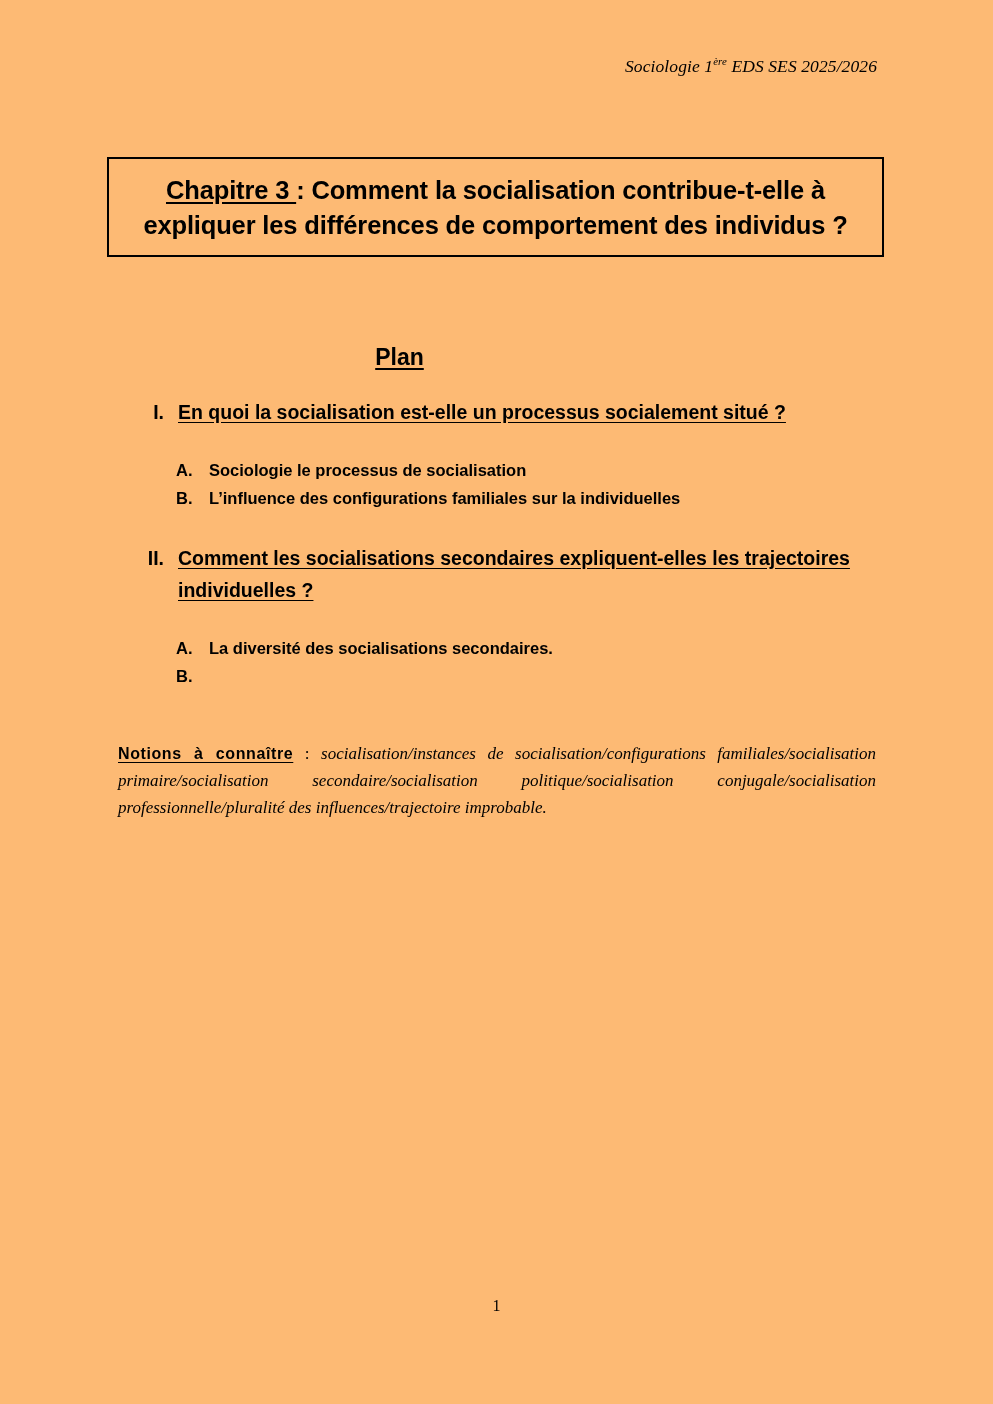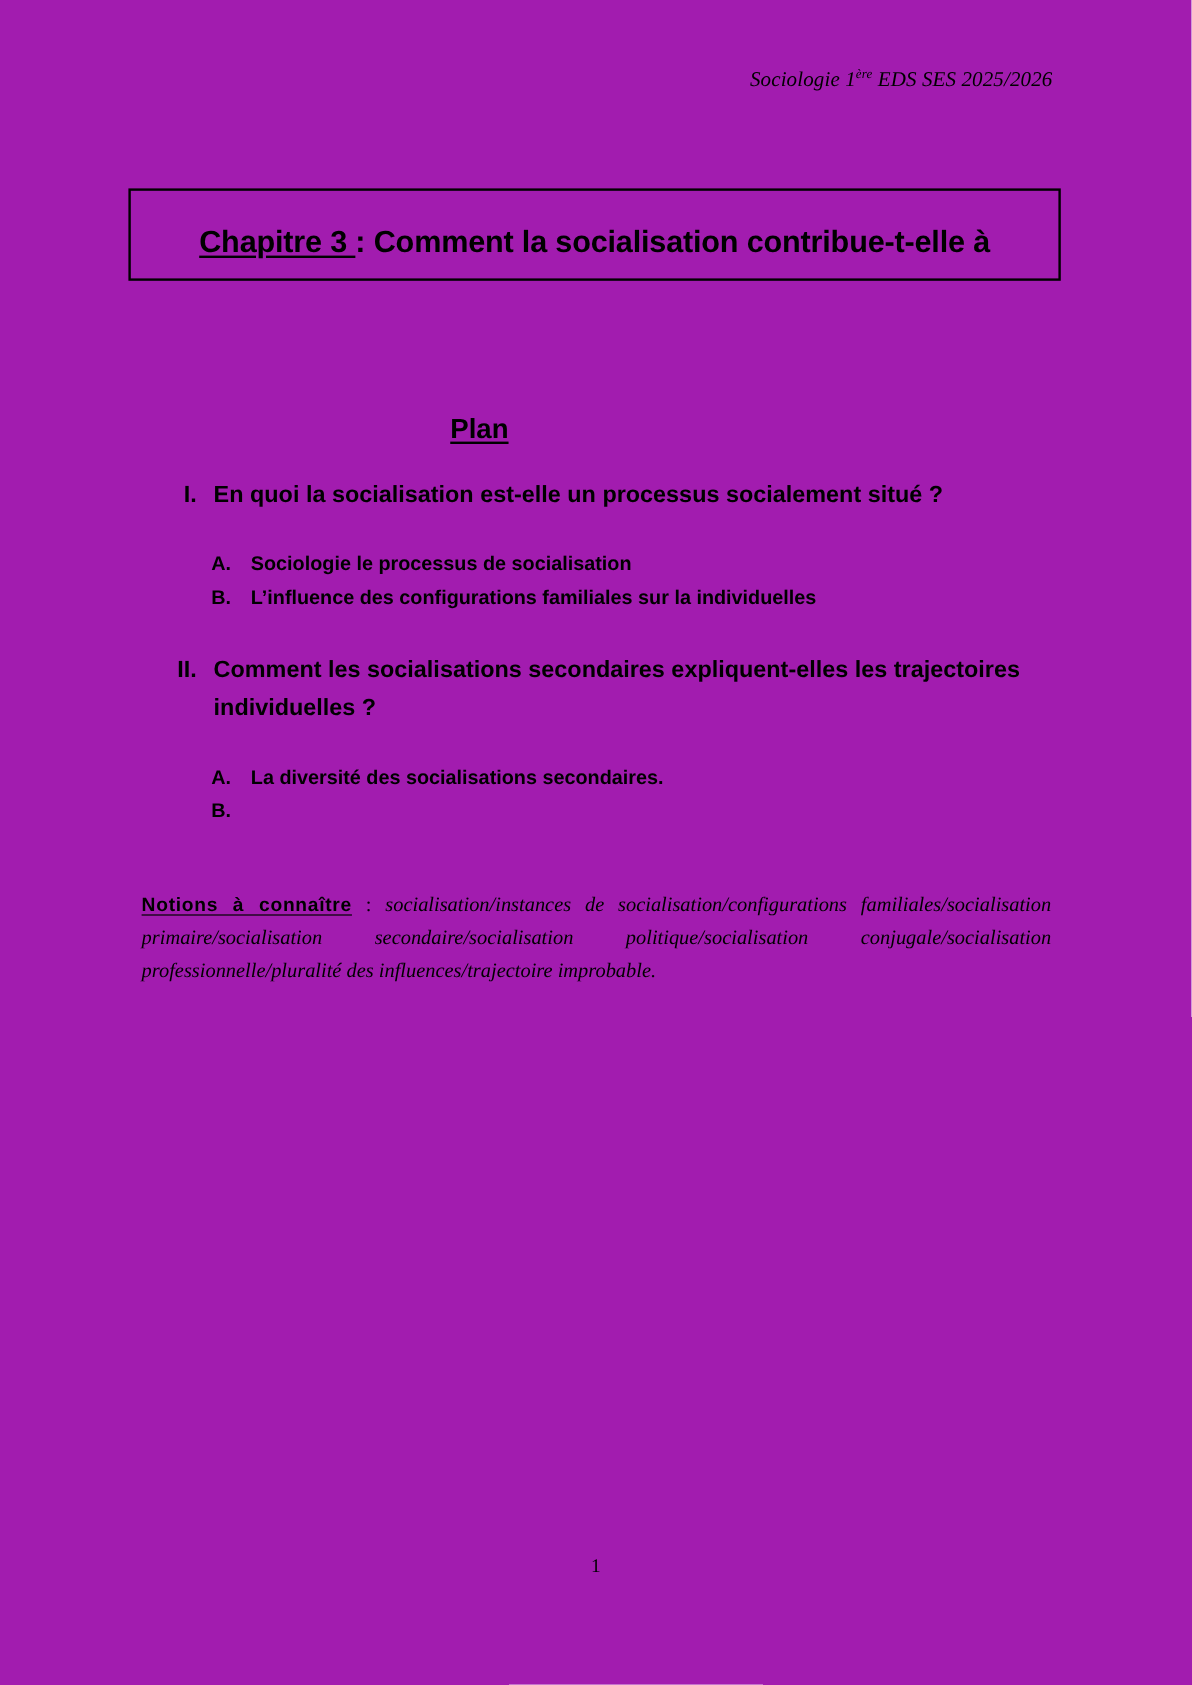--- a/index.html
+++ b/index.html
@@ -7,21 +7,21 @@
     margin: 0;
     padding: 0;
     background: #ffffff;
   }
 
   .page {
     position: relative;
     width: 993px;
     height: 1404px;
     margin: 0 auto;
-    background: #a21caf;
+    background: #fdba74;
     font-family: "Liberation Sans", sans-serif;
     color: #000000;
     overflow: hidden;
   }
 
   
   .doc-header {
     position: absolute;
     top: 56px;
     left: 110px;
@@ -40,21 +40,21 @@
   }
 
   
   .title-box {
     position: absolute;
     top: 157px;
     left: 107px;
     width: 777px;
     box-sizing: border-box;
     border: 2px solid #000000;
-    padding: 26px 14px 12px 14px;
+    padding: 14px 14px 12px 14px;
     text-align: center;
   }
   .title-line {
     font-weight: bold;
     font-size: 25.5px;
     line-height: 35px;
     letter-spacing: -0.15px;
   }
   .title-underlined {
     text-decoration: underline;
@@ -100,20 +100,21 @@
     width: 34px;
     text-align: right;
     font-weight: bold;
     font-size: 19.5px;
     line-height: 32px;
   }
   .section-title {
     font-weight: bold;
     font-size: 19.5px;
     line-height: 32px;
+    text-decoration: underline;
     text-underline-offset: 3px;
     display: inline;
   }
   .section-title-block {
     max-width: 700px;
   }
 
   .sub-list {
     margin: 28px 0 0 0;
     padding: 0;
@@ -179,20 +180,21 @@
 <div class="page">
 
   <div class="doc-header">
     <span>Sociologie 1</span><sup>ère</sup><span> EDS SES 2025/2026</span>
   </div>
 
   <div class="title-box">
     <div class="title-line">
       <span class="title-underlined">Chapitre 3 </span><span>: Comment la socialisation contribue-t-elle à</span>
     </div>
+    <div class="title-line">expliquer les différences de comportement des individus ?</div>
   </div>
 
   <div class="plan-heading">Plan</div>
 
   <div class="plan">
 
     <div class="section">
       <div class="section-row">
         <span class="section-num">I.</span>
         <span class="section-title section-title-block">En quoi la socialisation est-elle un processus socialement situé ?</span>

